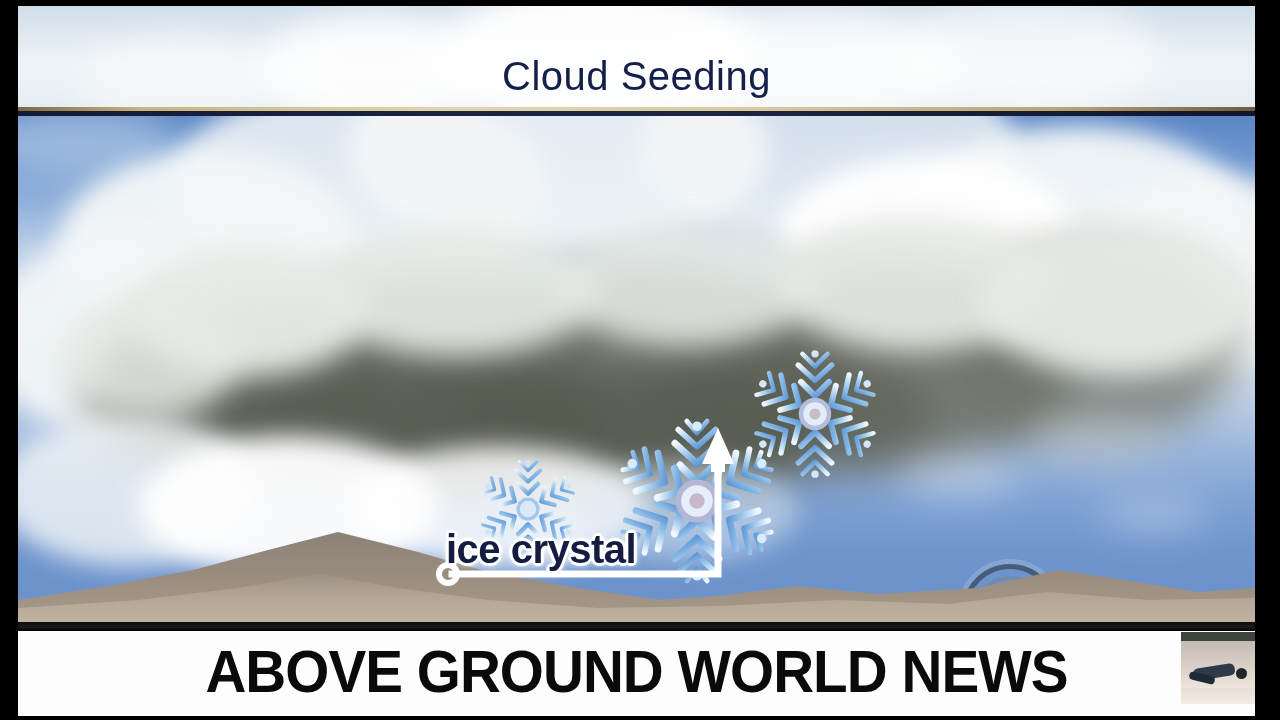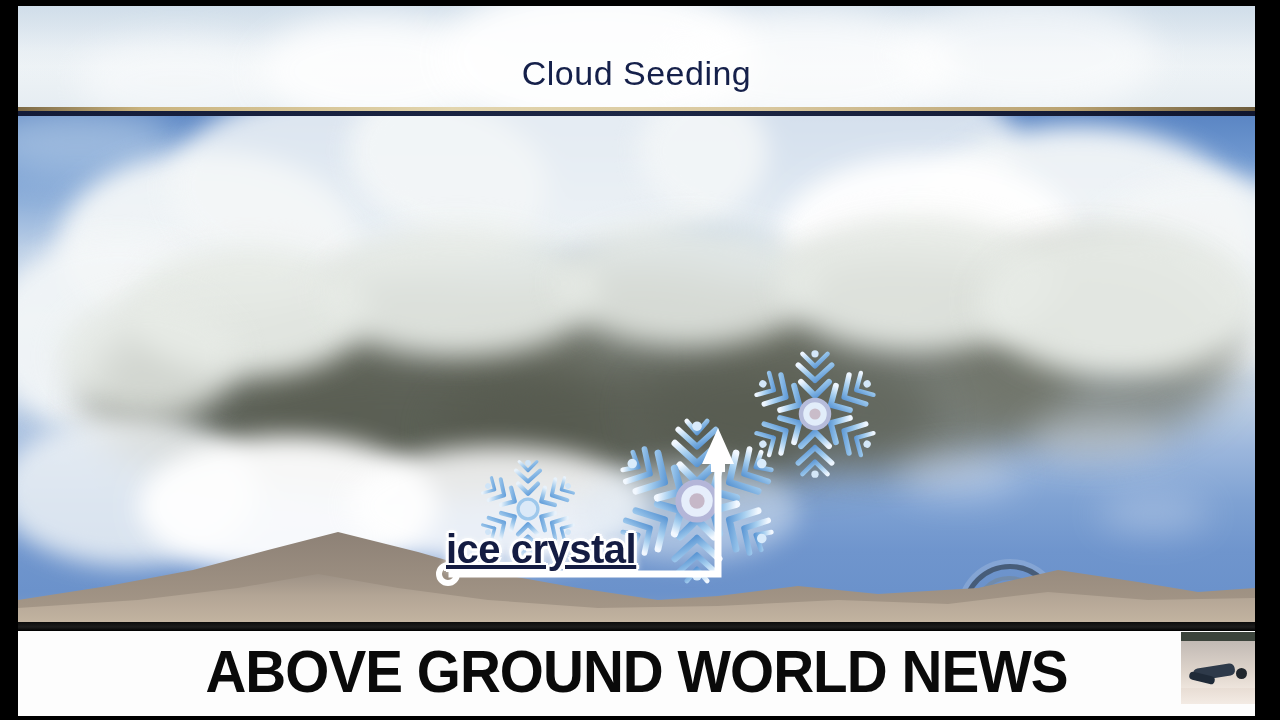--- a/index.html
+++ b/index.html
@@ -23,21 +23,21 @@
   .hdr-cloud{position:absolute;border-radius:50%;background:#fff;filter:blur(16px);opacity:.85;}
   .hc1{left:240px;top:10px;width:230px;height:110px;}
   .hc2{left:420px;top:-24px;width:320px;height:150px;opacity:.95;}
   .hc3{left:640px;top:2px;width:300px;height:120px;opacity:.7;}
   .hc4{left:880px;top:-10px;width:260px;height:120px;opacity:.55;}
   .hc5{left:60px;top:30px;width:200px;height:90px;opacity:.45;}
   #header-tint{position:absolute;left:0;top:0;width:100%;height:100%;
       background:linear-gradient(180deg,rgba(196,214,230,.55) 0%,rgba(223,234,242,.15) 45%,rgba(255,255,255,0) 75%);}
 
   #title{position:absolute;left:0;top:50px;width:1237px;text-align:center;
-      font-family:"Liberation Sans",sans-serif;font-size:34px;font-weight:400;
+      font-family:"Liberation Sans",sans-serif;font-size:40px;font-weight:400;
       color:#15204a;letter-spacing:.5px;line-height:1;
       text-shadow:0 1px 0 rgba(255,255,255,.65);}
 
   
   #hdr-rule-gold{position:absolute;left:0;top:101px;width:1237px;height:4px;
       background:linear-gradient(90deg,#7d6a46 0%,#c9b37e 10%,#e2d5ae 35%,#d9c89f 60%,#b9a271 85%,#6d5c3c 100%);}
   #hdr-rule-dark{position:absolute;left:0;top:105px;width:1237px;height:5px;
       background:linear-gradient(90deg,#131b38 0%,#1d2745 50%,#10162e 100%);}
 
   
@@ -76,21 +76,21 @@
 
   
   #callout{position:absolute;left:0;top:110px;width:1237px;height:506px;pointer-events:none;}
   #callout svg{position:absolute;left:0;top:0;}
   #ice-label{position:absolute;left:428px;top:413px;
       font-family:"Liberation Sans",sans-serif;font-size:40px;font-weight:700;
       color:#141c42;letter-spacing:-.5px;line-height:1;white-space:nowrap;
       text-shadow:
         -2px -2px 0 #fff, 2px -2px 0 #fff, -2px 2px 0 #fff, 2px 2px 0 #fff,
         -3px 0 0 #fff, 3px 0 0 #fff, 0 -3px 0 #fff, 0 3px 0 #fff,
-        0 0 7px #fff, 0 0 10px #fff; text-decoration: underline;}
+        0 0 7px #fff, 0 0 10px #fff;}
 
   
   #banner-rule{position:absolute;left:0;top:616px;width:1237px;height:9px;
       background:linear-gradient(180deg,#0b0b0b 0%,#1c1c1c 55%,#000 100%);}
   #banner{position:absolute;left:0;top:625px;width:1237px;height:85px;background:#fdfdfd;}
   #banner-text{position:absolute;left:0;top:628px;width:1237px;height:76px;
       display:flex;align-items:center;justify-content:center;
       font-family:"Liberation Sans Narrow","Liberation Sans",sans-serif;
       font-size:59px;font-weight:700;color:#0a0a0a;letter-spacing:-1px;
       transform:scaleX(.96);transform-origin:center;}

